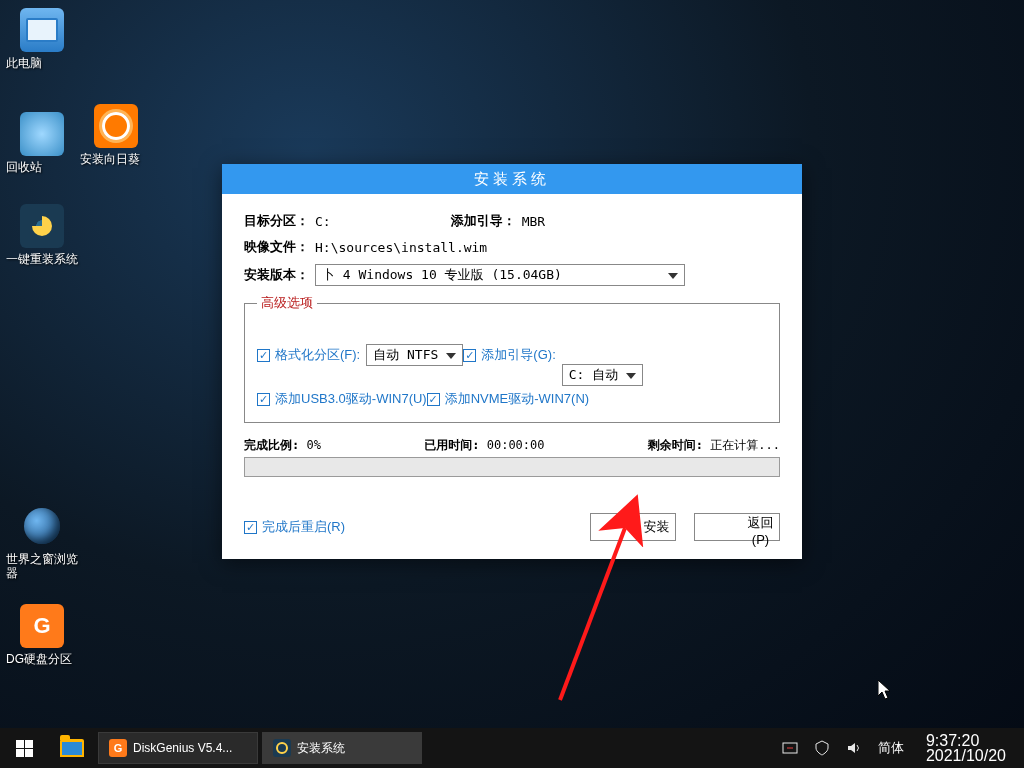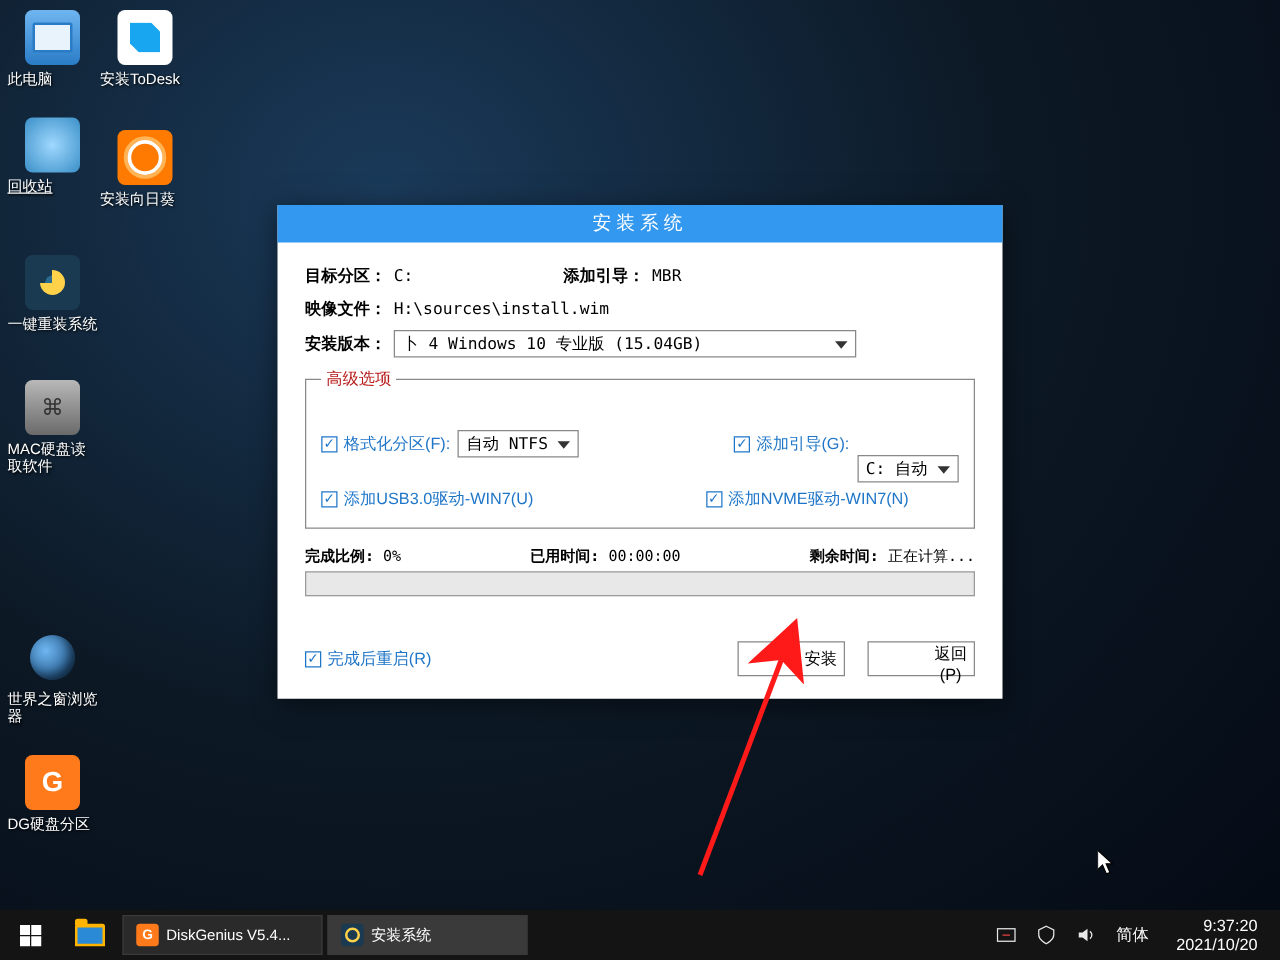--- a/index.html
+++ b/index.html
@@ -40,21 +40,21 @@
   .spc { width:60px; display:inline-block; }
   .half { display:inline-flex; align-items:center; }
   .select { border:1px solid #888; height:22px; padding:0 24px 0 6px; font-family: SimSun, monospace; font-size:13px; position:relative; background:#fff; display:inline-flex; align-items:center; min-width:80px; }
   .select.wide { width:370px; }
   .select::after { content:""; position:absolute; right:6px; top:8px; border-left:5px solid transparent; border-right:5px solid transparent; border-top:6px solid #333; }
   fieldset.adv { border:1px solid #888; margin-top:8px; padding:8px 12px 10px; }
   fieldset.adv legend { color:#b91c1c; font-size:13px; padding:0 4px; }
   .cb { display:inline-flex; align-items:center; color:#1f76c8; font-size:13px; cursor:pointer; }
   .cb .box { width:13px; height:13px; border:1px solid #1f76c8; margin-right:5px; display:flex; align-items:center; justify-content:center; }
   .cb .box::after { content:"\2713"; color:#1f76c8; font-size:11px; line-height:11px; }
-  .adv-row { display:flex; justify-content:space-between; align-items:center; margin:4px 0; }
+  .adv-row { display:flex; justify-content:flex-start; align-items:center; margin:4px 0; }
   .adv-row .half { gap:6px; }
   .progress-line { display:flex; justify-content:space-between; font-size:12px; font-family: SimSun, monospace; margin-top:14px; }
   .progress-line b { font-weight:bold; }
   .pbar { height:20px; border:1px solid #9a9a9a; margin-top:3px; background:#e8e8e8; }
   .btnrow { display:flex; align-items:center; margin-top:36px; }
   .btn { border:1px solid #888; background:#fff; width:86px; height:28px; font-size:13px; cursor:pointer; font-family:inherit;padding-left:47px; }
   .btn + .btn { margin-left:18px; }
   .btngap { flex:1; }
 
   
@@ -72,50 +72,41 @@
   .tbtn { height:40px; display:flex; align-items:center; justify-content:center; padding:0 8px; cursor:pointer; }
   .tbtn.explorer { width:48px; }
   .explorer .fe { width:24px; height:18px; background:#ffb400; border-radius:2px 2px 0 0; position:relative; }
   .explorer .fe::before { content:""; position:absolute; left:0; top:-4px; width:10px; height:5px; background:#ffb400; border-radius:2px 2px 0 0; }
   .explorer .fe::after { content:""; position:absolute; left:2px; top:3px; right:2px; bottom:2px; background:#2b8ad6; }
   .task { height:32px; margin:4px 2px; background:#2a2a2a; border:1px solid #3a3a3a; display:flex; align-items:center; padding:0 10px; min-width:160px; cursor:pointer; gap:6px; }
   .task.active { background:#3a3a3a; }
   .task .tic { width:18px; height:18px; display:flex; align-items:center; justify-content:center; border-radius:3px; font-size:11px; font-weight:bold; }
   .tray { margin-left:auto; display:flex; align-items:center; gap:16px; padding:0 8px; }
   .tray .ticon { width:16px; height:16px; cursor:pointer; opacity:.9; }
-  .clock { text-align:right; padding:0 10px 0 6px; line-height:15px; font-size:13px; }
+  .clock { text-align:left; padding:0 10px 0 6px; line-height:15px; font-size:16px; }
 </style>
 </head>
 <body>
 
 <div class="desktop">
   <div class="dicon" style="left:6px; top:0px;">
     <div class="ibox i-thispc"></div>
     <div class="lbl">此电脑</div>
   </div>
-  <div class="dicon" style="left:80px; top:0px;">
-    <div class="ibox i-todesk"></div>
-    <div class="lbl">安装ToDesk</div>
-  </div>
-  <div class="dicon" style="left:6px; top:86px;text-decoration:underline;">
+  <div class="dicon" style="left:6px; top:104px;">
     <div class="ibox i-recycle"></div>
     <div class="lbl">回收站</div>
   </div>
   <div class="dicon" style="left:80px; top:96px;">
     <div class="ibox i-sunflower"></div>
     <div class="lbl">安装向日葵</div>
   </div>
   <div class="dicon" style="left:6px; top:196px;">
     <div class="ibox i-reinstall"></div>
     <div class="lbl">一键重装系统</div>
-  </div>
-  <div class="dicon" style="left:6px; top:296px;">
-    <div class="ibox i-mac"></div>
-    <div class="lbl" style="white-space:pre-line;">MAC硬盘读
-取软件</div>
   </div>
   <div class="dicon" style="left:6px; top:496px;">
     <div class="ibox i-browser"></div>
     <div class="lbl" style="white-space:pre-line;">世界之窗浏览
 器</div>
   </div>
   <div class="dicon" style="left:6px; top:596px;">
     <div class="ibox i-dg"></div>
     <div class="lbl">DG硬盘分区</div>
   </div>

